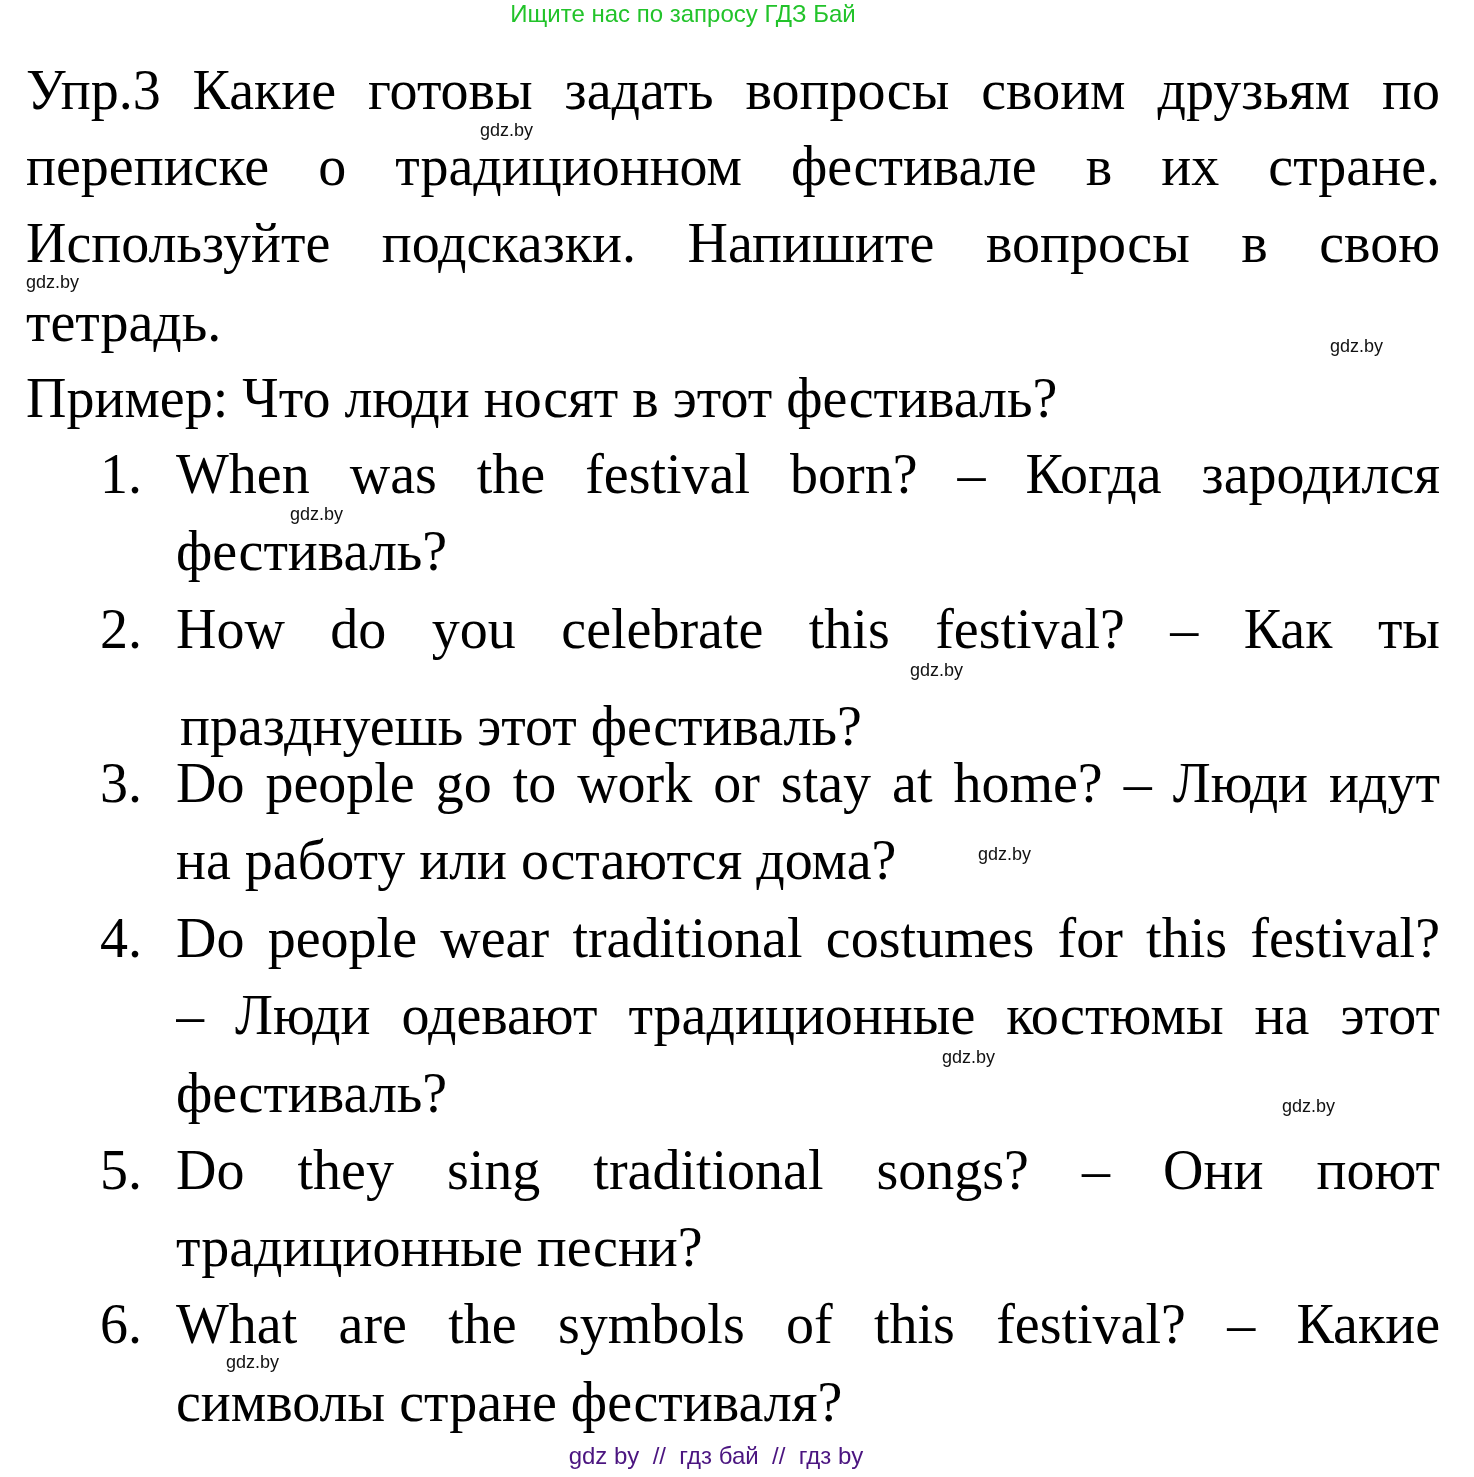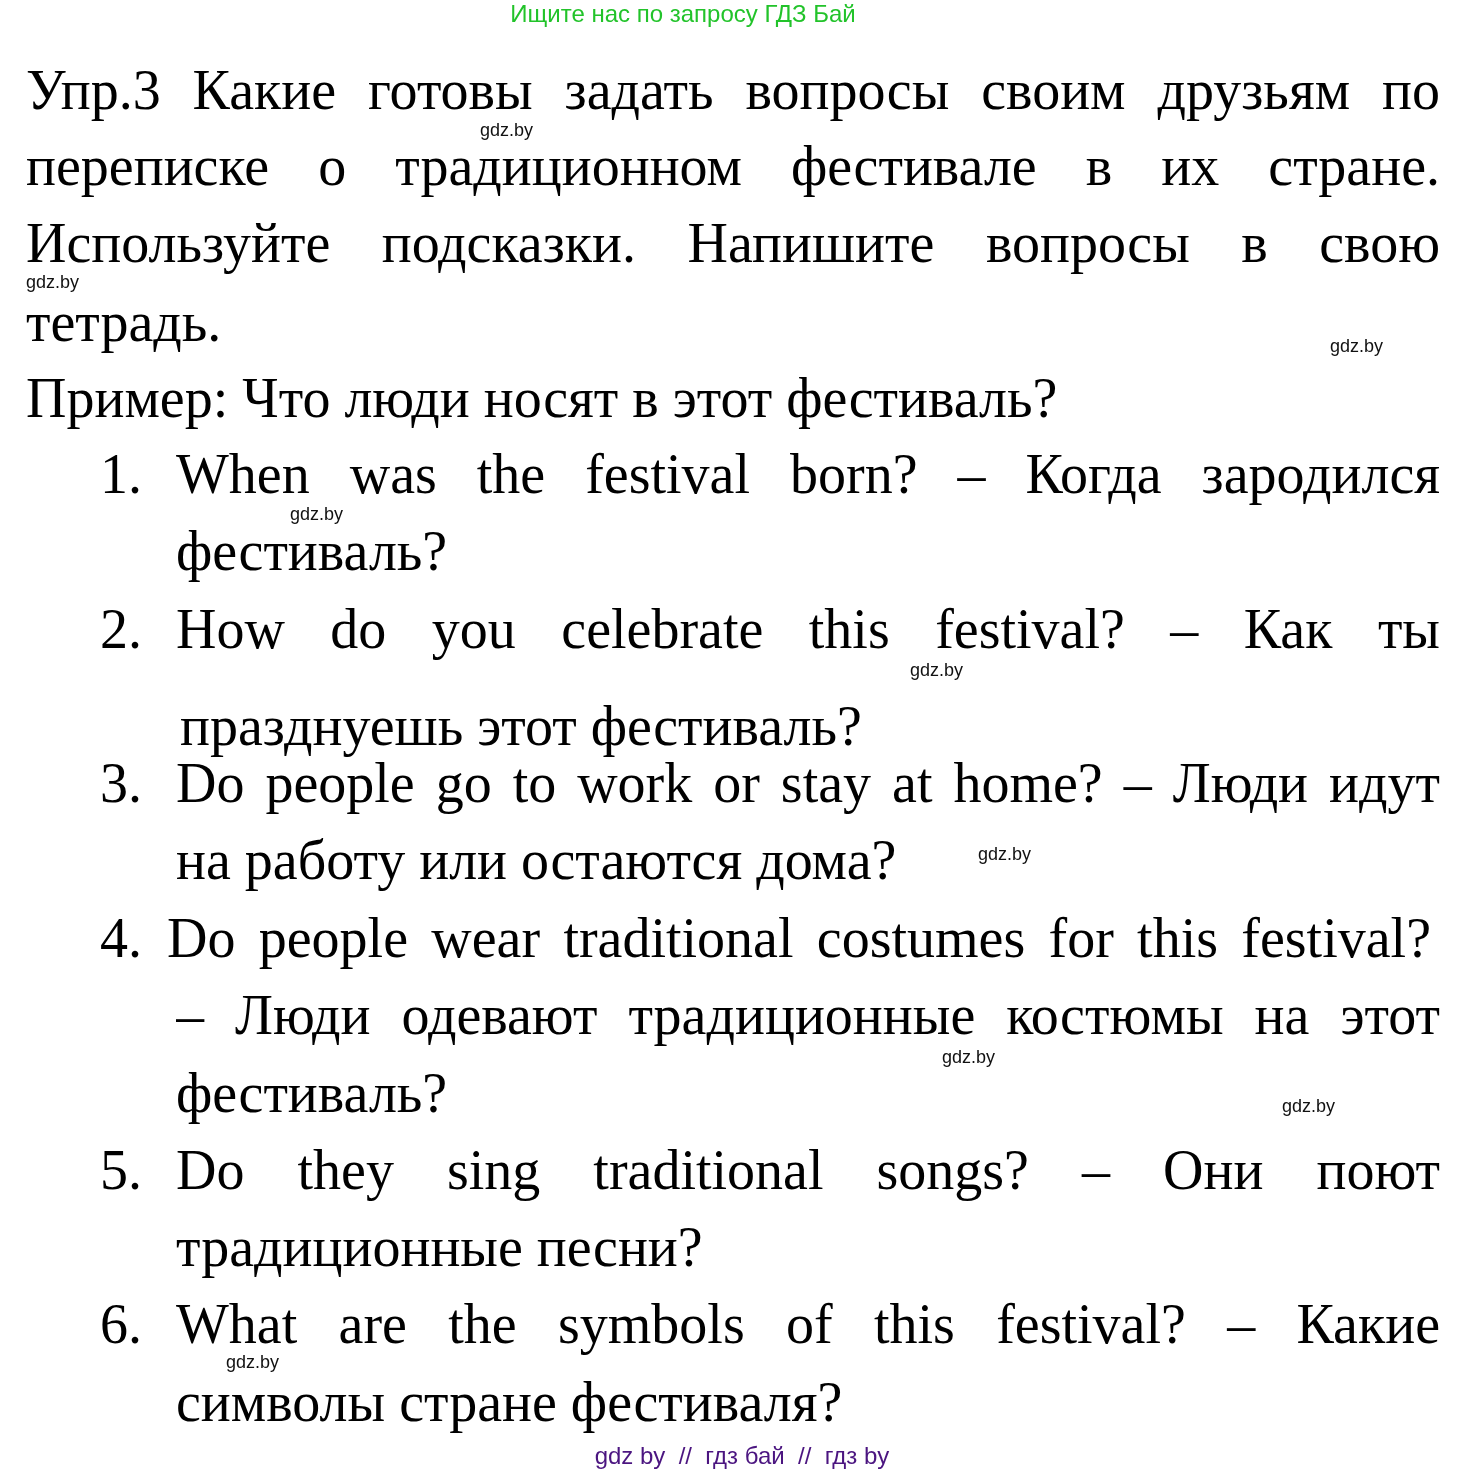--- a/index.html
+++ b/index.html
@@ -5,21 +5,21 @@
     html, body { margin: 0; padding: 0; background: #ffffff; }
     body { width: 1474px; height: 1477px; position: relative; overflow: hidden; }
     .top-banner {
       position: absolute; left: 0; width: 1366px; top: 0; text-align: center;
       font-family: "Liberation Sans", sans-serif; font-size: 24px; color: #22c32a;
       line-height: 28px;
     }
     .bottom-banner {
       position: absolute; left: 0; width: 1432px; top: 1442px; text-align: center;
       font-family: "Liberation Sans", sans-serif; font-size: 24px; color: #4b1580;
-      line-height: 28px; white-space: pre; padding-left: 26px;
+      line-height: 28px; white-space: pre;
     }
     .line {
       position: absolute;
       font-family: "Liberation Serif", serif;
       font-size: 56px;
       color: #000;
       line-height: 64px;
       white-space: nowrap;
     }
     .just {
@@ -54,21 +54,21 @@
 
 <div class="num" style="left:100px; top:597px;">2.</div>
 <div class="line just" style="left:176px; top:597px; width:1264px;">How do you celebrate this festival? – Как ты</div>
 <div class="line" style="left:180px; top:674px;margin-top:20px;">празднуешь этот фестиваль?</div>
 
 <div class="num" style="left:100px; top:751px;">3.</div>
 <div class="line just" style="left:176px; top:751px; width:1264px;">Do people go to work or stay at home? – Люди идут</div>
 <div class="line" style="left:176px; top:828px;">на работу или остаются дома?</div>
 
 <div class="num" style="left:100px; top:906px;">4.</div>
-<div class="line just" style="left:167px; top:906px; width:1264px;font-family:Liberation Serif, serif;">Do people wear traditional costumes for this festival?</div>
+<div class="line just" style="left:176px; top:906px; width:1264px;font-family:Liberation Serif, serif;">Do people wear traditional costumes for this festival?</div>
 <div class="line just" style="left:176px; top:983px; width:1264px;">– Люди одевают традиционные костюмы на этот</div>
 <div class="line" style="left:176px; top:1061px;">фестиваль?</div>
 
 <div class="num" style="left:100px; top:1138px;">5.</div>
 <div class="line just" style="left:176px; top:1138px; width:1264px;">Do they sing traditional songs? – Они поют</div>
 <div class="line" style="left:176px; top:1215px;">традиционные песни?</div>
 
 <div class="num" style="left:100px; top:1292px;">6.</div>
 <div class="line just" style="left:176px; top:1292px; width:1264px;">What are the symbols of this festival? – Какие</div>
 <div class="line" style="left:176px; top:1370px;">символы стране фестиваля?</div>

